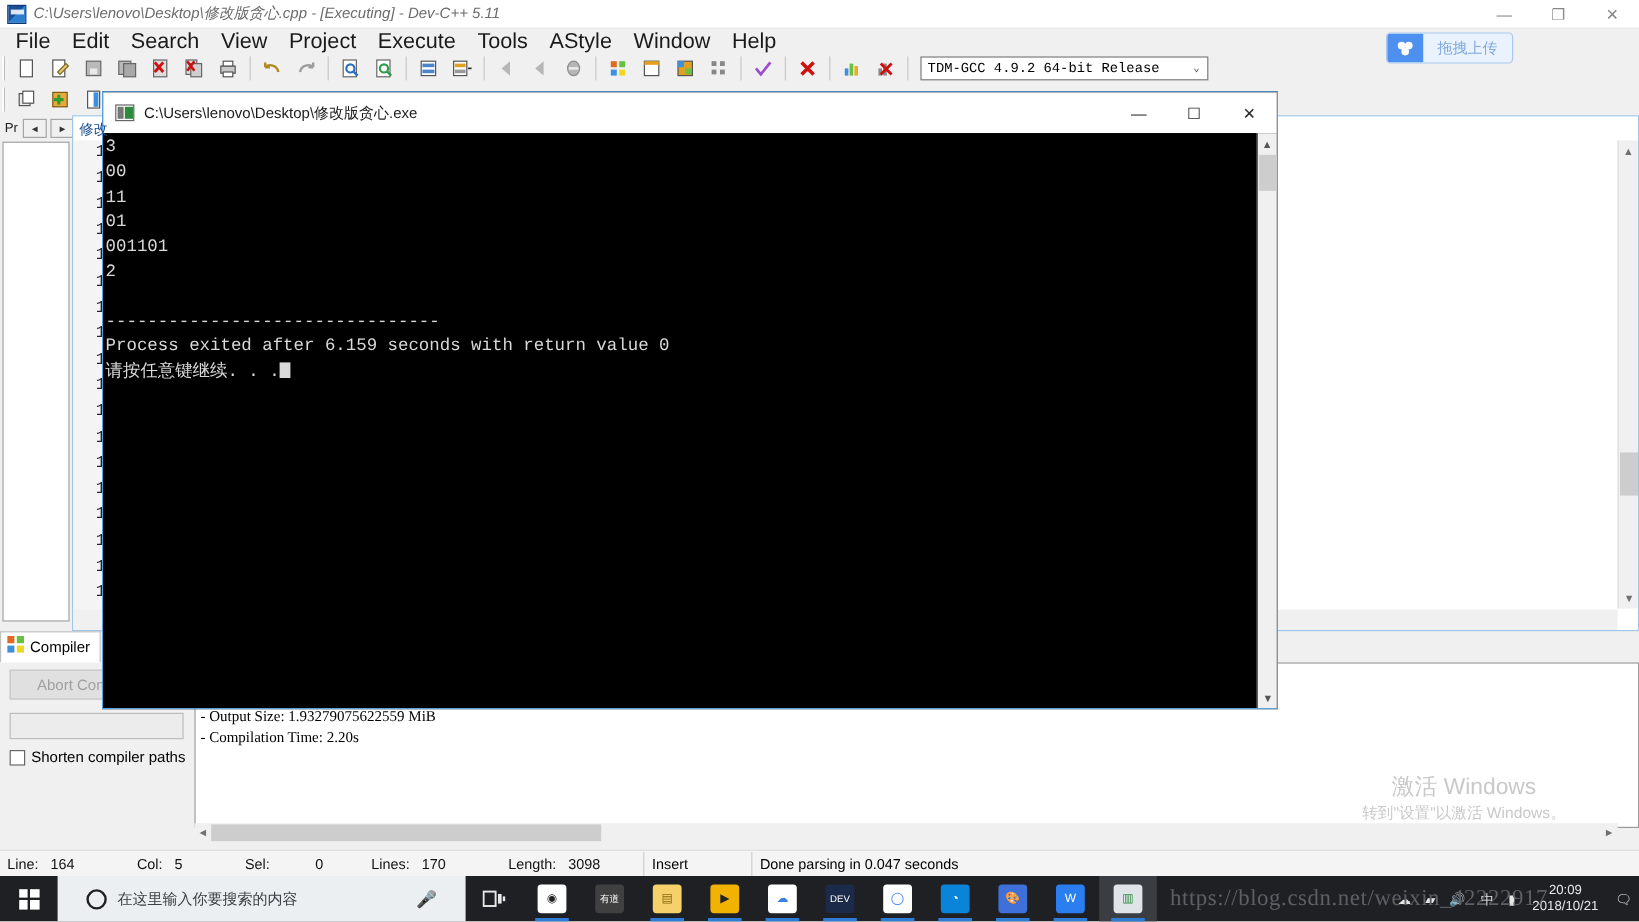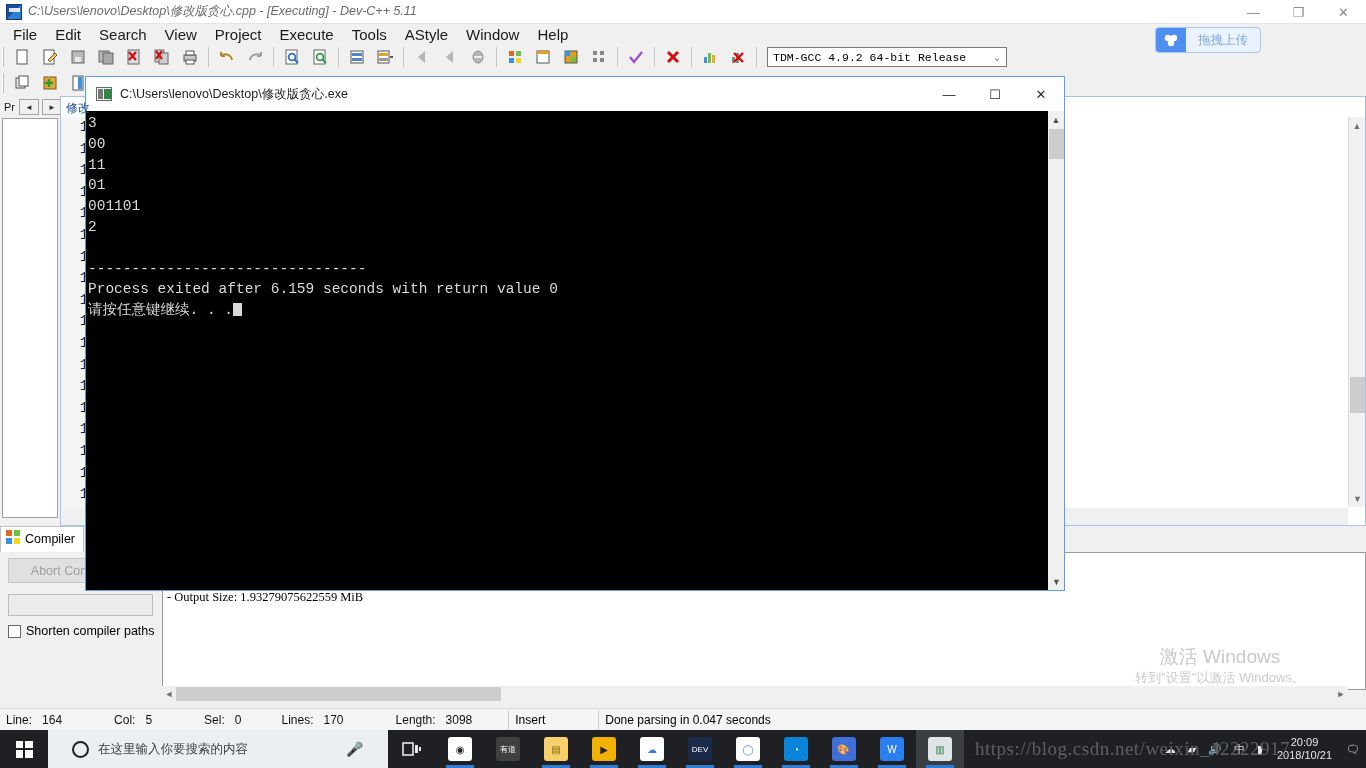--- a/index.html
+++ b/index.html
@@ -19,21 +19,21 @@
      background:linear-gradient(135deg,#1b4f9c 0 48%, #2f7fd0 48% 100%); border:1px solid #0d3b78;
      position:relative; flex:0 0 auto;}
   .titlebar .tb-icon:after{content:"";position:absolute;left:2px;top:3px;width:11px;height:4px;background:#fff;opacity:.85;}
   .titlebar .tb-title { color:#6b6b6b; font-size:12.5px; white-space:nowrap;font-style:italic; }
   .wincontrols { position:absolute; right:0; top:0; height:24px; display:flex; }
   .wincontrols div { width:45px; height:24px; display:flex; align-items:center; justify-content:center;
      color:#888; font-size:13px; }
 
   .menubar { position:absolute; left:0; top:24px; width:1366px; height:20px; background:#f0f0f0;
      display:flex; align-items:center; padding-left:4px; }
-  .menubar span { padding:2px 9px; font-size:15px; color:#1a1a1a; }
+  .menubar span { padding:2px 9px; font-size:18px; color:#1a1a1a; }
 
   
   .toolbar { position:absolute; left:0; top:44px; width:1366px; height:26px; background:#f0f0f0;
      display:flex; align-items:center; }
   .tbtn { width:26px; height:24px; margin:0 1px; display:flex; align-items:center; justify-content:center;
      position:relative; }
   .sep { width:1px; height:20px; background:#c8c8c8; margin:0 4px; }
   .gripper { width:4px; height:20px; margin-left:2px; margin-right:2px;
      background:repeating-linear-gradient(90deg,#fff 0 1px,#bdbdbd 1px 2px,transparent 2px 4px); }
 
@@ -432,37 +432,38 @@
   <div class="abort">Abort Compilation</div>
   <div class="progress"></div>
   <div class="chk-row">
     <span class="chkbox"></span>
     <span>Shorten compiler paths</span>
   </div>
   <div class="logbox">
     <div class="row">- Warnings: 0</div>
     <div class="row">- Output Filename: C:\Users\lenovo\Desktop\修改版贪心.exe</div>
     <div class="row">- Output Size: 1.93279075622559 MiB</div>
+    <div class="row">- Compilation Time: 2.20s</div>
   </div>
   <div class="loghscroll">
     <div class="lb" style="left:0;">◄</div>
     <div class="lthumb"></div>
     <div class="rb" style="right:0;">►</div>
   </div>
 
   <div class="statusbar">
     <div class="cell">
       <span class="st-lbl">Line:</span>
       <span class="st-val">164</span>
     </div>
     <div class="cell" style="margin-left:40px;">
       <span class="st-lbl">Col:</span>
       <span class="st-val">5</span>
     </div>
-    <div class="cell" style="margin-left:40px;">
+    <div class="cell" style="margin-left:40px;gap:28px;">
       <span class="st-lbl">Sel:</span>
       <span class="st-val">0</span>
     </div>
     <div class="cell" style="margin-left:28px;">
       <span class="st-lbl">Lines:</span>
       <span class="st-val">170</span>
     </div>
     <div class="cell" style="margin-left:40px;">
       <span class="st-lbl">Length:</span>
       <span class="st-val">3098</span>

